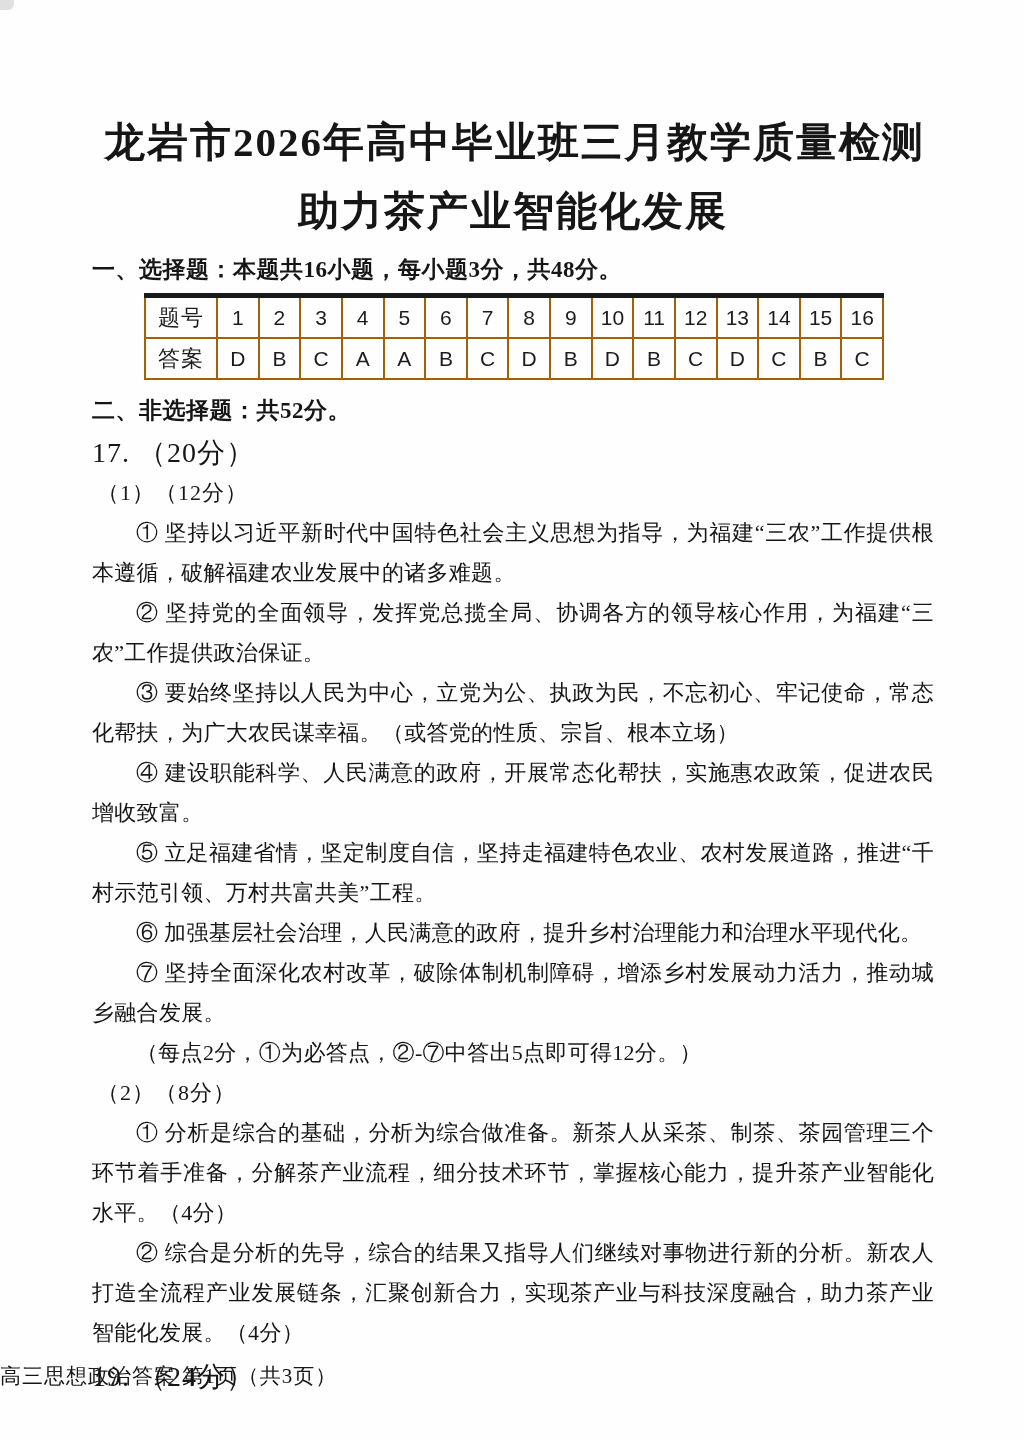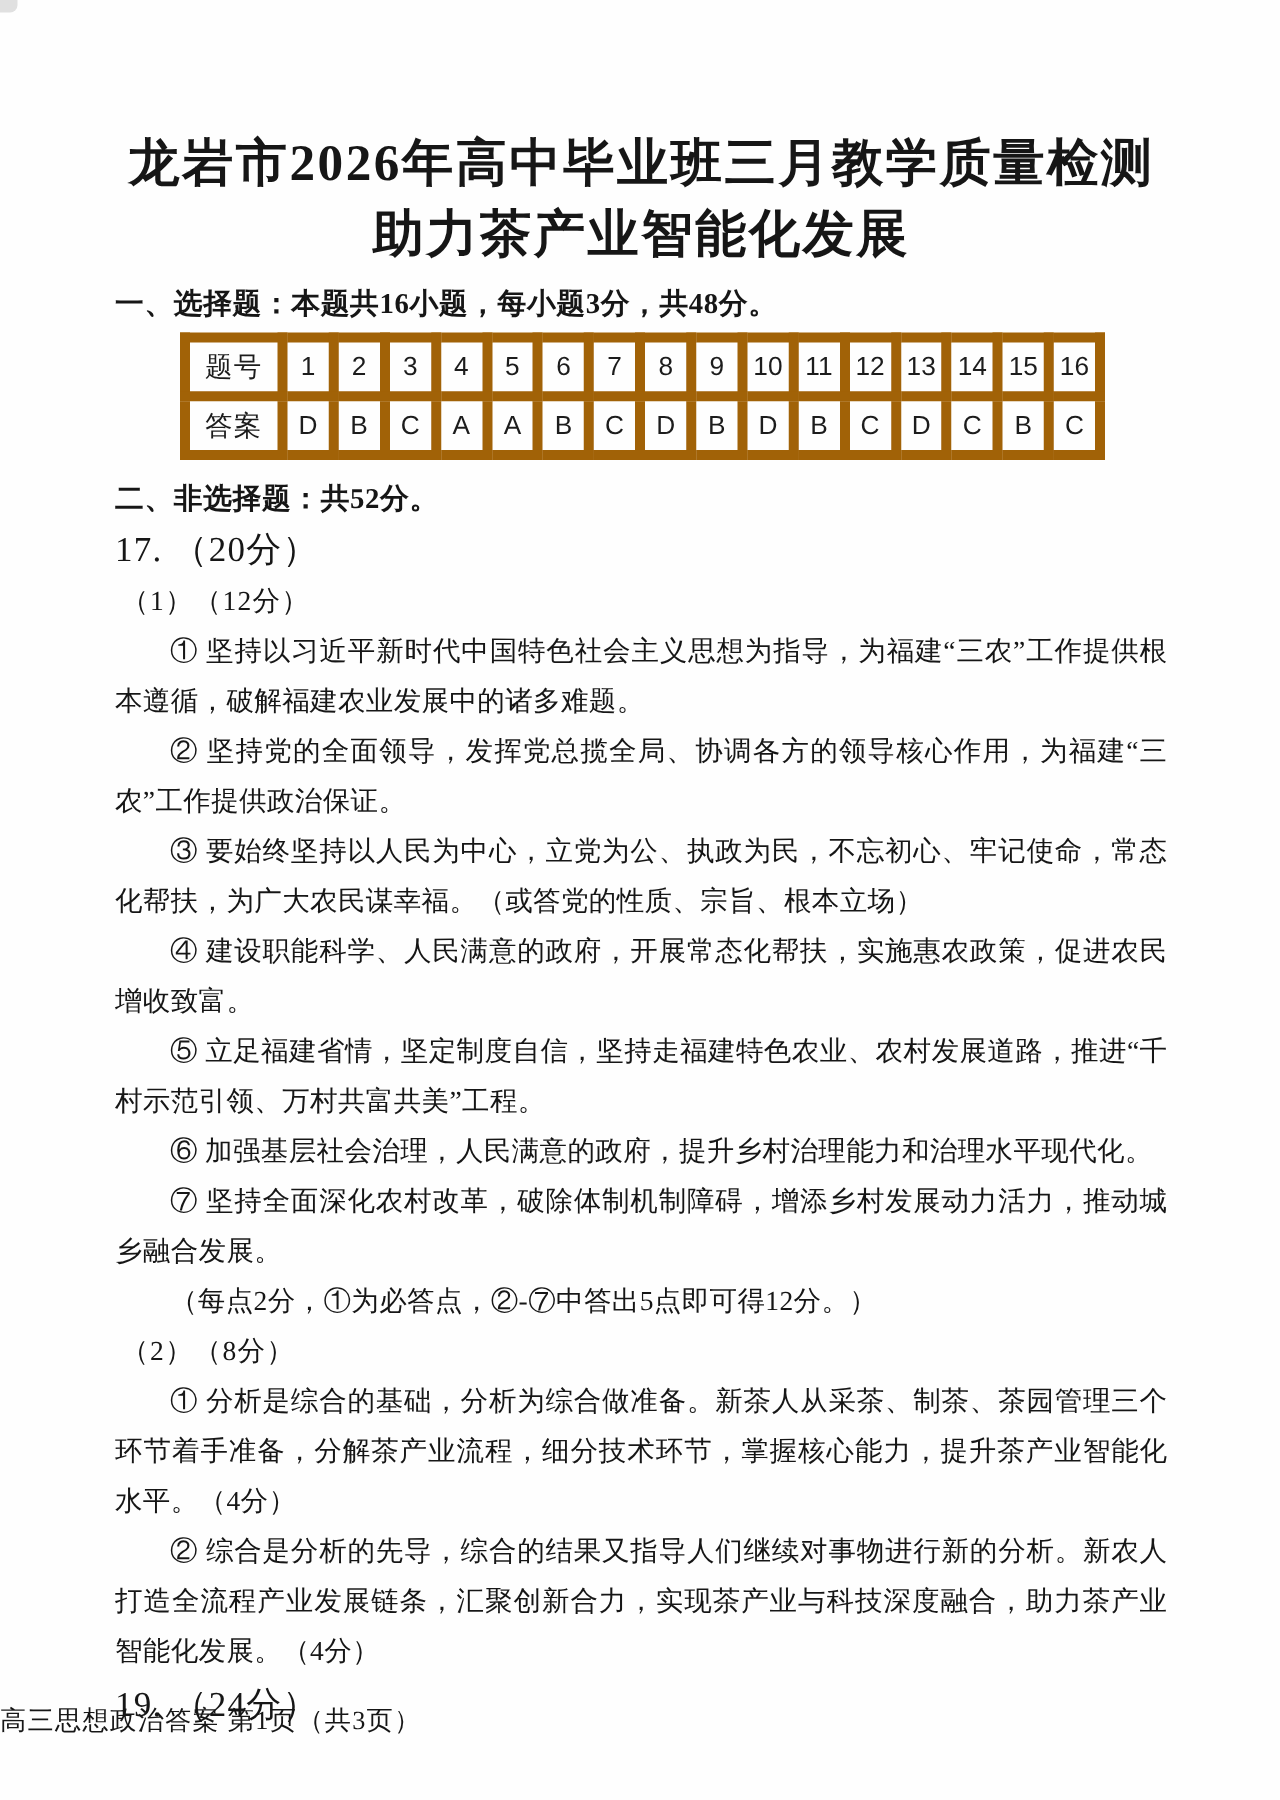--- a/index.html
+++ b/index.html
@@ -23,21 +23,21 @@
     position: absolute;
     left: 0px;
     top: 0px;
     width: 14px;
     height: 10px;
     background: #d8d8d8;
     border-radius: 0 0 6px 0;
     opacity: 0.8;
   }
   .title {
-    margin: 0;
+    margin: 12px;
     text-align: center;
     font-size: 41px;
     font-weight: 700;
     line-height: 57px;
     letter-spacing: 2px;
     white-space: nowrap;
   }
   .sec-heading {
     margin: 9px 0 0 0;
     font-size: 23px;
@@ -50,21 +50,21 @@
     table-layout: fixed;
     width: 740px;
     margin: 5px 0 0 52px;
     font-family: "Liberation Sans", "DejaVu Sans", sans-serif;
   }
   .answer-table {
     border: 2px solid #1a1a1a;
     border-top: 5px solid #1a1a1a;
   }
   .answer-table td {
-    border: 8px solid #a16207;
+    border: 2px solid #a16207;
     height: 39px;
     padding: 0;
     text-align: center;
     vertical-align: middle;
     font-size: 21px;
     color: #1c1c1c;
   }
   .answer-table td.hd {
     width: 70px;
     font-size: 22px;

